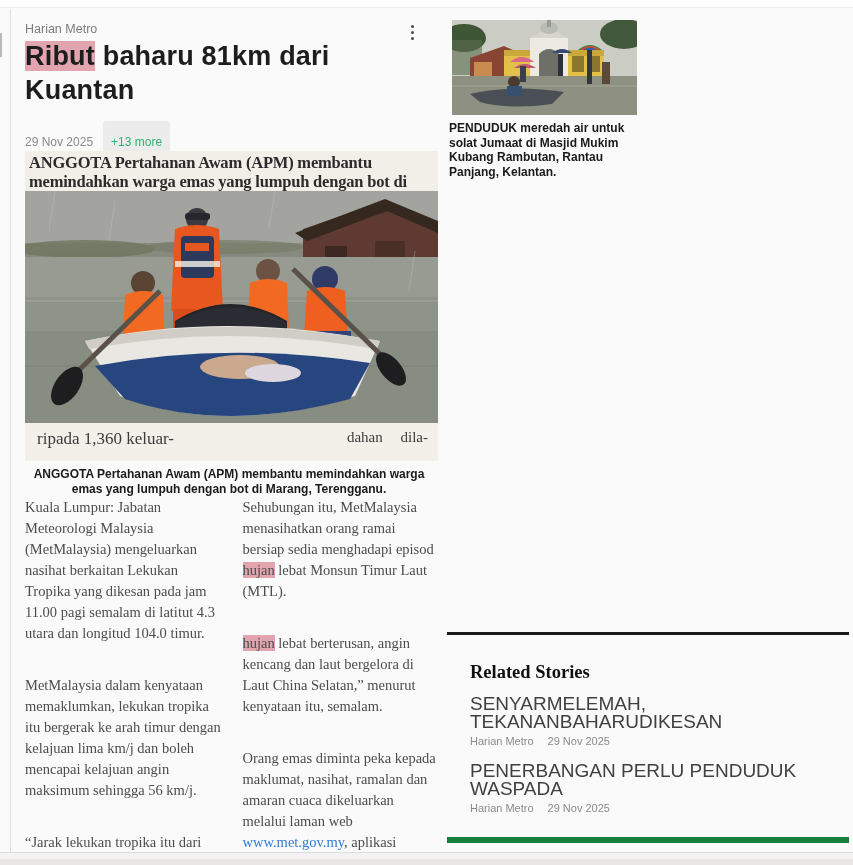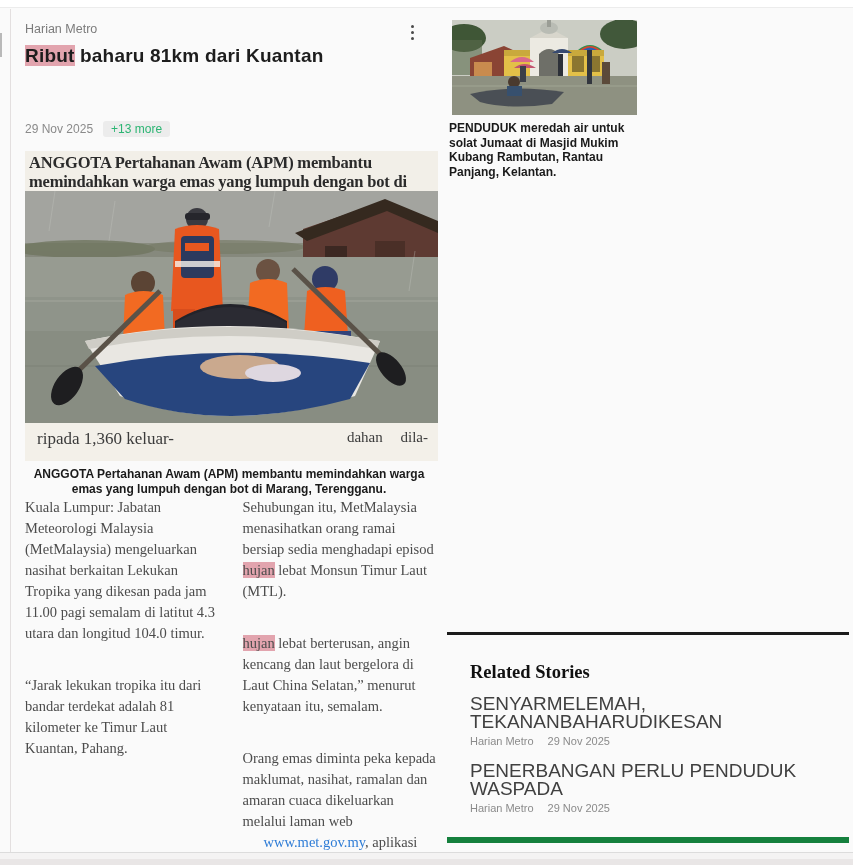--- a/index.html
+++ b/index.html
@@ -7,42 +7,42 @@
   body { background:#fafafa; font-family:"Liberation Sans", sans-serif; position:relative; }
 
   .top-strip { position:absolute; left:0; top:0; width:853px; height:8px; background:#ffffff; border-bottom:1px solid #ececec; }
   .left-scroll-mark { position:absolute; left:0; top:33px; width:2px; height:24px; background:#b9b9b9; }
 
   
   .article-card { position:absolute; left:10px; top:9px; width:437px; height:843px; border-left:1px solid #e3dfdf; background:transparent; }
   .src-row { position:absolute; left:14px; top:13px; font-size:12.5px; color:#7b7b7b; }
   .kebab { position:absolute; left:392px; top:10px; width:18px; height:26px; cursor:pointer; display:flex; flex-direction:column; align-items:center; justify-content:center; gap:3px; }
   .kebab i { width:3px; height:3px; border-radius:50%; background:#4a4a4a; display:block; }
-  .headline { position:absolute; left:14px; top:30px; width:408px; font-size:19px; line-height:34px; font-weight:bold; color:#1d1d1d; letter-spacing:0.2px; }
+  .headline { position:absolute; left:14px; top:30px; width:408px; font-size:27px; line-height:34px; font-weight:bold; color:#1d1d1d; letter-spacing:0.2px; }
   .hl { background:#e2a4ae; }
   .meta-row { position:absolute; left:14px; top:112px; display:flex; align-items:center; gap:10px; }
   .date-label { font-size:12px; color:#8a8a8a; }
-  .more-badge { font-size:12px; color:#2bb573; background:#ececec; border-radius:3px; padding:1px 8px; cursor:pointer; }
+  .more-badge { font-size:12px; color:#2bb573; background:#ececec; border-radius:3px; padding:14px 8px; cursor:pointer; }
 
   
   .main-image { position:absolute; left:14px; top:142px; width:413px; height:310px; background:#f2efe8; overflow:hidden; cursor:pointer; }
   .np-top-text { position:absolute; left:4px; top:2px; width:406px; font-family:"Liberation Serif", serif; font-weight:bold; font-size:16.5px; line-height:19px; color:#2b2b2b; letter-spacing:-0.2px; }
   .np-photo { position:absolute; left:0; top:40px; width:413px; height:232px; }
   .np-bottom { position:absolute; left:0; top:272px; width:413px; height:38px; background:#f3f0e9; font-family:"Liberation Serif", serif; color:#3b3b3b; }
   .np-b-left { position:absolute; left:12px; top:6px; font-size:17px; }
   .np-b-right { position:absolute; right:10px; top:6px; font-size:15px; word-spacing:14px; }
   .np-b-cut { position:absolute; left:0; top:30px; width:413px; height:8px; overflow:hidden; font-size:17px; color:#6b6b6b; padding-left:6px; letter-spacing:2px; }
 
   .img-caption { position:absolute; left:12px; top:458px; width:412px; text-align:center; font-size:12px; line-height:14.5px; font-weight:bold; color:#1a1a1a; }
 
   
   .body-cols { position:absolute; left:14px; top:488px; width:414px; display:flex; gap:21px; }
   .body-col { width:197px; font-family:"Liberation Serif", serif; font-size:14.5px; line-height:21px; color:#4c4c4c; }
   .body-para { margin-bottom:31px; }
-  .body-link { color:#2e7cd6; text-decoration:none; cursor:pointer;margin-left:21px; }
+  .body-link { color:#2e7cd6; text-decoration:none; cursor:pointer; }
 
   
   .side-photo { position:absolute; left:452px; top:20px; width:185px; height:95px; overflow:hidden; cursor:pointer; }
   .side-caption { position:absolute; left:449px; top:121px; width:198px; text-align:left; font-size:12px; line-height:14.5px; font-weight:bold; color:#1a1a1a; }
 
   .related { position:absolute; left:447px; top:632px; width:402px; height:211px; border-top:3px solid #1b1b1b; border-bottom:6px solid #15803d; }
   .related-title { position:absolute; left:23px; top:27px; font-family:"Liberation Serif", serif; font-weight:bold; font-size:18.5px; color:#101010; }
   .related-list { position:absolute; left:23px; top:60px; width:372px; }
   .related-item { margin-bottom:15px; cursor:pointer; }
   .related-item-title { font-size:19px; color:#404040; line-height:18px; }
@@ -143,20 +143,21 @@
       <span class="np-b-right">dahan dila-</span>
       <div class="np-b-cut">. .. . ... . . .. .. . ... . .. . . .. ...</div>
     </div>
   </div>
 
   <div class="img-caption">ANGGOTA Pertahanan Awam (APM) membantu memindahkan warga emas yang lumpuh dengan bot di Marang, Terengganu.</div>
 
   <div class="body-cols">
     <div class="body-col">
         <p class="body-para"><span>Kuala Lumpur: Jabatan Meteorologi Malaysia (MetMalaysia) mengeluarkan nasihat berkaitan Lekukan Tropika yang dikesan pada jam 11.00 pagi semalam di latitut 4.3 utara dan longitud 104.0 timur.</span></p>
+        <p class="body-para"><span>MetMalaysia dalam kenyataan memaklumkan, lekukan tropika itu bergerak ke arah timur dengan kelajuan lima km/j dan boleh mencapai kelajuan angin maksimum sehingga 56 km/j.</span></p>
         <p class="body-para"><span>“Jarak lekukan tropika itu dari bandar terdekat adalah 81 kilometer ke Timur Laut Kuantan, Pahang.</span></p>
       </div>
     <div class="body-col">
         <p class="body-para"><span>Sehubungan itu, MetMalaysia menasihatkan orang ramai bersiap sedia menghadapi episod </span><span class="hl">hujan</span><span> lebat Monsun Timur Laut (MTL).</span></p>
         <p class="body-para"><span class="hl">hujan</span><span> lebat berterusan, angin kencang dan laut bergelora di Laut China Selatan,” menurut kenyataan itu, semalam.</span></p>
         <p class="body-para"><span>Orang emas diminta peka kepada maklumat, nasihat, ramalan dan amaran cuaca dikeluarkan melalui laman web </span><a class="body-link">www.met.gov.my</a><span>, aplikasi myCuaca, media sosial rasmi dan talian hotline 1-300-22-1638.</span></p>
       </div>
   </div>
 </div>
 

